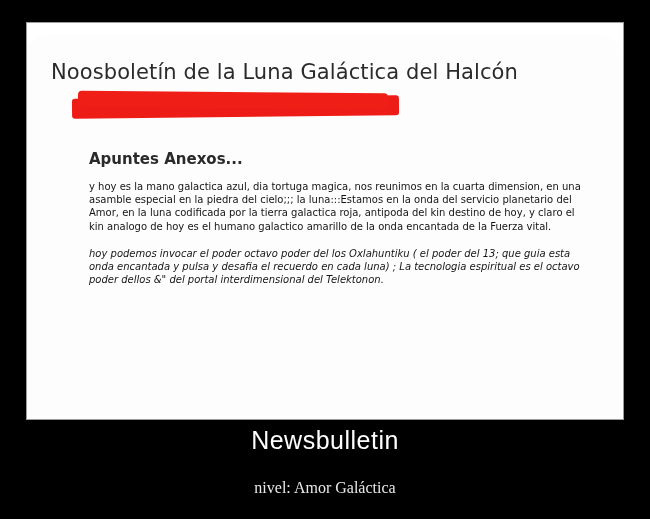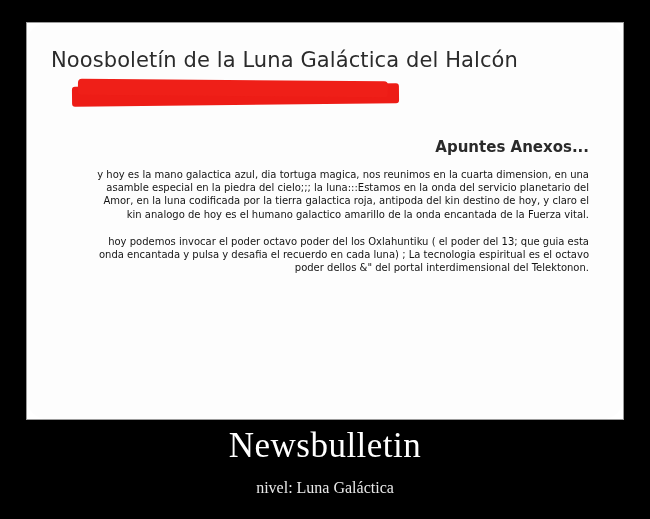--- a/index.html
+++ b/index.html
@@ -27,21 +27,21 @@
     width: 598px;
     height: 398px;
     background: #ffffff;
     border: 1px solid #9b9b9b;
     box-sizing: border-box;
     overflow: hidden;
   }
   .scan {
     position: absolute;
     left: 0;
-    top: 0;
+    top: 12px;
     width: 100%;
     height: 100%;
     background: #fdfdfd;
     border-radius: 20px;
   }
   .scan-title {
     position: absolute;
     left: 24px;
     top: 25px;
     font-family: "DejaVu Sans", sans-serif;
@@ -71,36 +71,36 @@
     border-radius: 4px;
     transform: rotate(1.1deg);
   }
   .body-block {
     position: absolute;
     left: 62px;
     top: 115px;
     width: 500px;
     font-family: "DejaVu Sans", sans-serif;
     color: #1f1f1f;
-    text-align: right;
   }
   .notes-heading {
     font-size: 15px;
     font-weight: bold;
     color: #2a2a2a;
     margin: 0 0 12px 0;
   }
   .para {
     font-size: 10px;
     line-height: 1.32;
     margin: 0 0 14px 0;
     color: #141414;
   }
   .para:last-child {
     margin-bottom: 0;
+    font-style: italic;
   }
   .watermark {
     position: absolute;
     left: 0;
     right: 0;
     bottom: 7px;
     text-align: center;
     font-family: "DejaVu Sans", sans-serif;
     font-size: 13px;
     color: #5c5c5c;
@@ -119,22 +119,22 @@
     width: 175px;
   }
   .wm-rule.left { left: 18px; }
   .wm-rule.right { right: 18px; }
   .caption {
     position: absolute;
     left: 0;
     right: 0;
     top: 426px;
     text-align: center;
-    font-family: Liberation Serif, serif;
-    font-size: 35px;
+    font-family: Liberation Sans, sans-serif;
+    font-size: 25px;
     color: #ffffff;
     letter-spacing: 0.5px;
   }
   .subcaption {
     position: absolute;
     left: 0;
     right: 0;
     top: 479px;
     text-align: center;
     font-family: "Liberation Serif", serif;
@@ -158,15 +158,15 @@
         <p class="notes-heading">Apuntes Anexos...</p>
         <p class="para">y hoy es la mano galactica azul, dia tortuga magica, nos reunimos en la cuarta dimension, en una asamble especial en la piedra del cielo;;; la luna:::Estamos en la onda del servicio planetario del Amor, en la luna codificada por la tierra galactica roja, antipoda del kin destino de hoy, y claro el kin analogo de hoy es el humano galactico amarillo de la onda encantada de la Fuerza vital.</p>
         <p class="para">hoy podemos invocar el poder octavo poder del los Oxlahuntiku ( el poder del 13; que guia esta onda encantada y pulsa y desafia el recuerdo en cada luna) ; La tecnologia espiritual es el octavo poder dellos &amp;" del portal interdimensional del Telektonon.</p>
       </div>
 
 
     </div>
   </div>
 
   <div class="caption">Newsbulletin</div>
-  <div class="subcaption">nivel: Luna Galáctica</div>
+  <div class="subcaption">nivel: Amor Galáctica</div>
 
 </div>
 
 </body></html>

